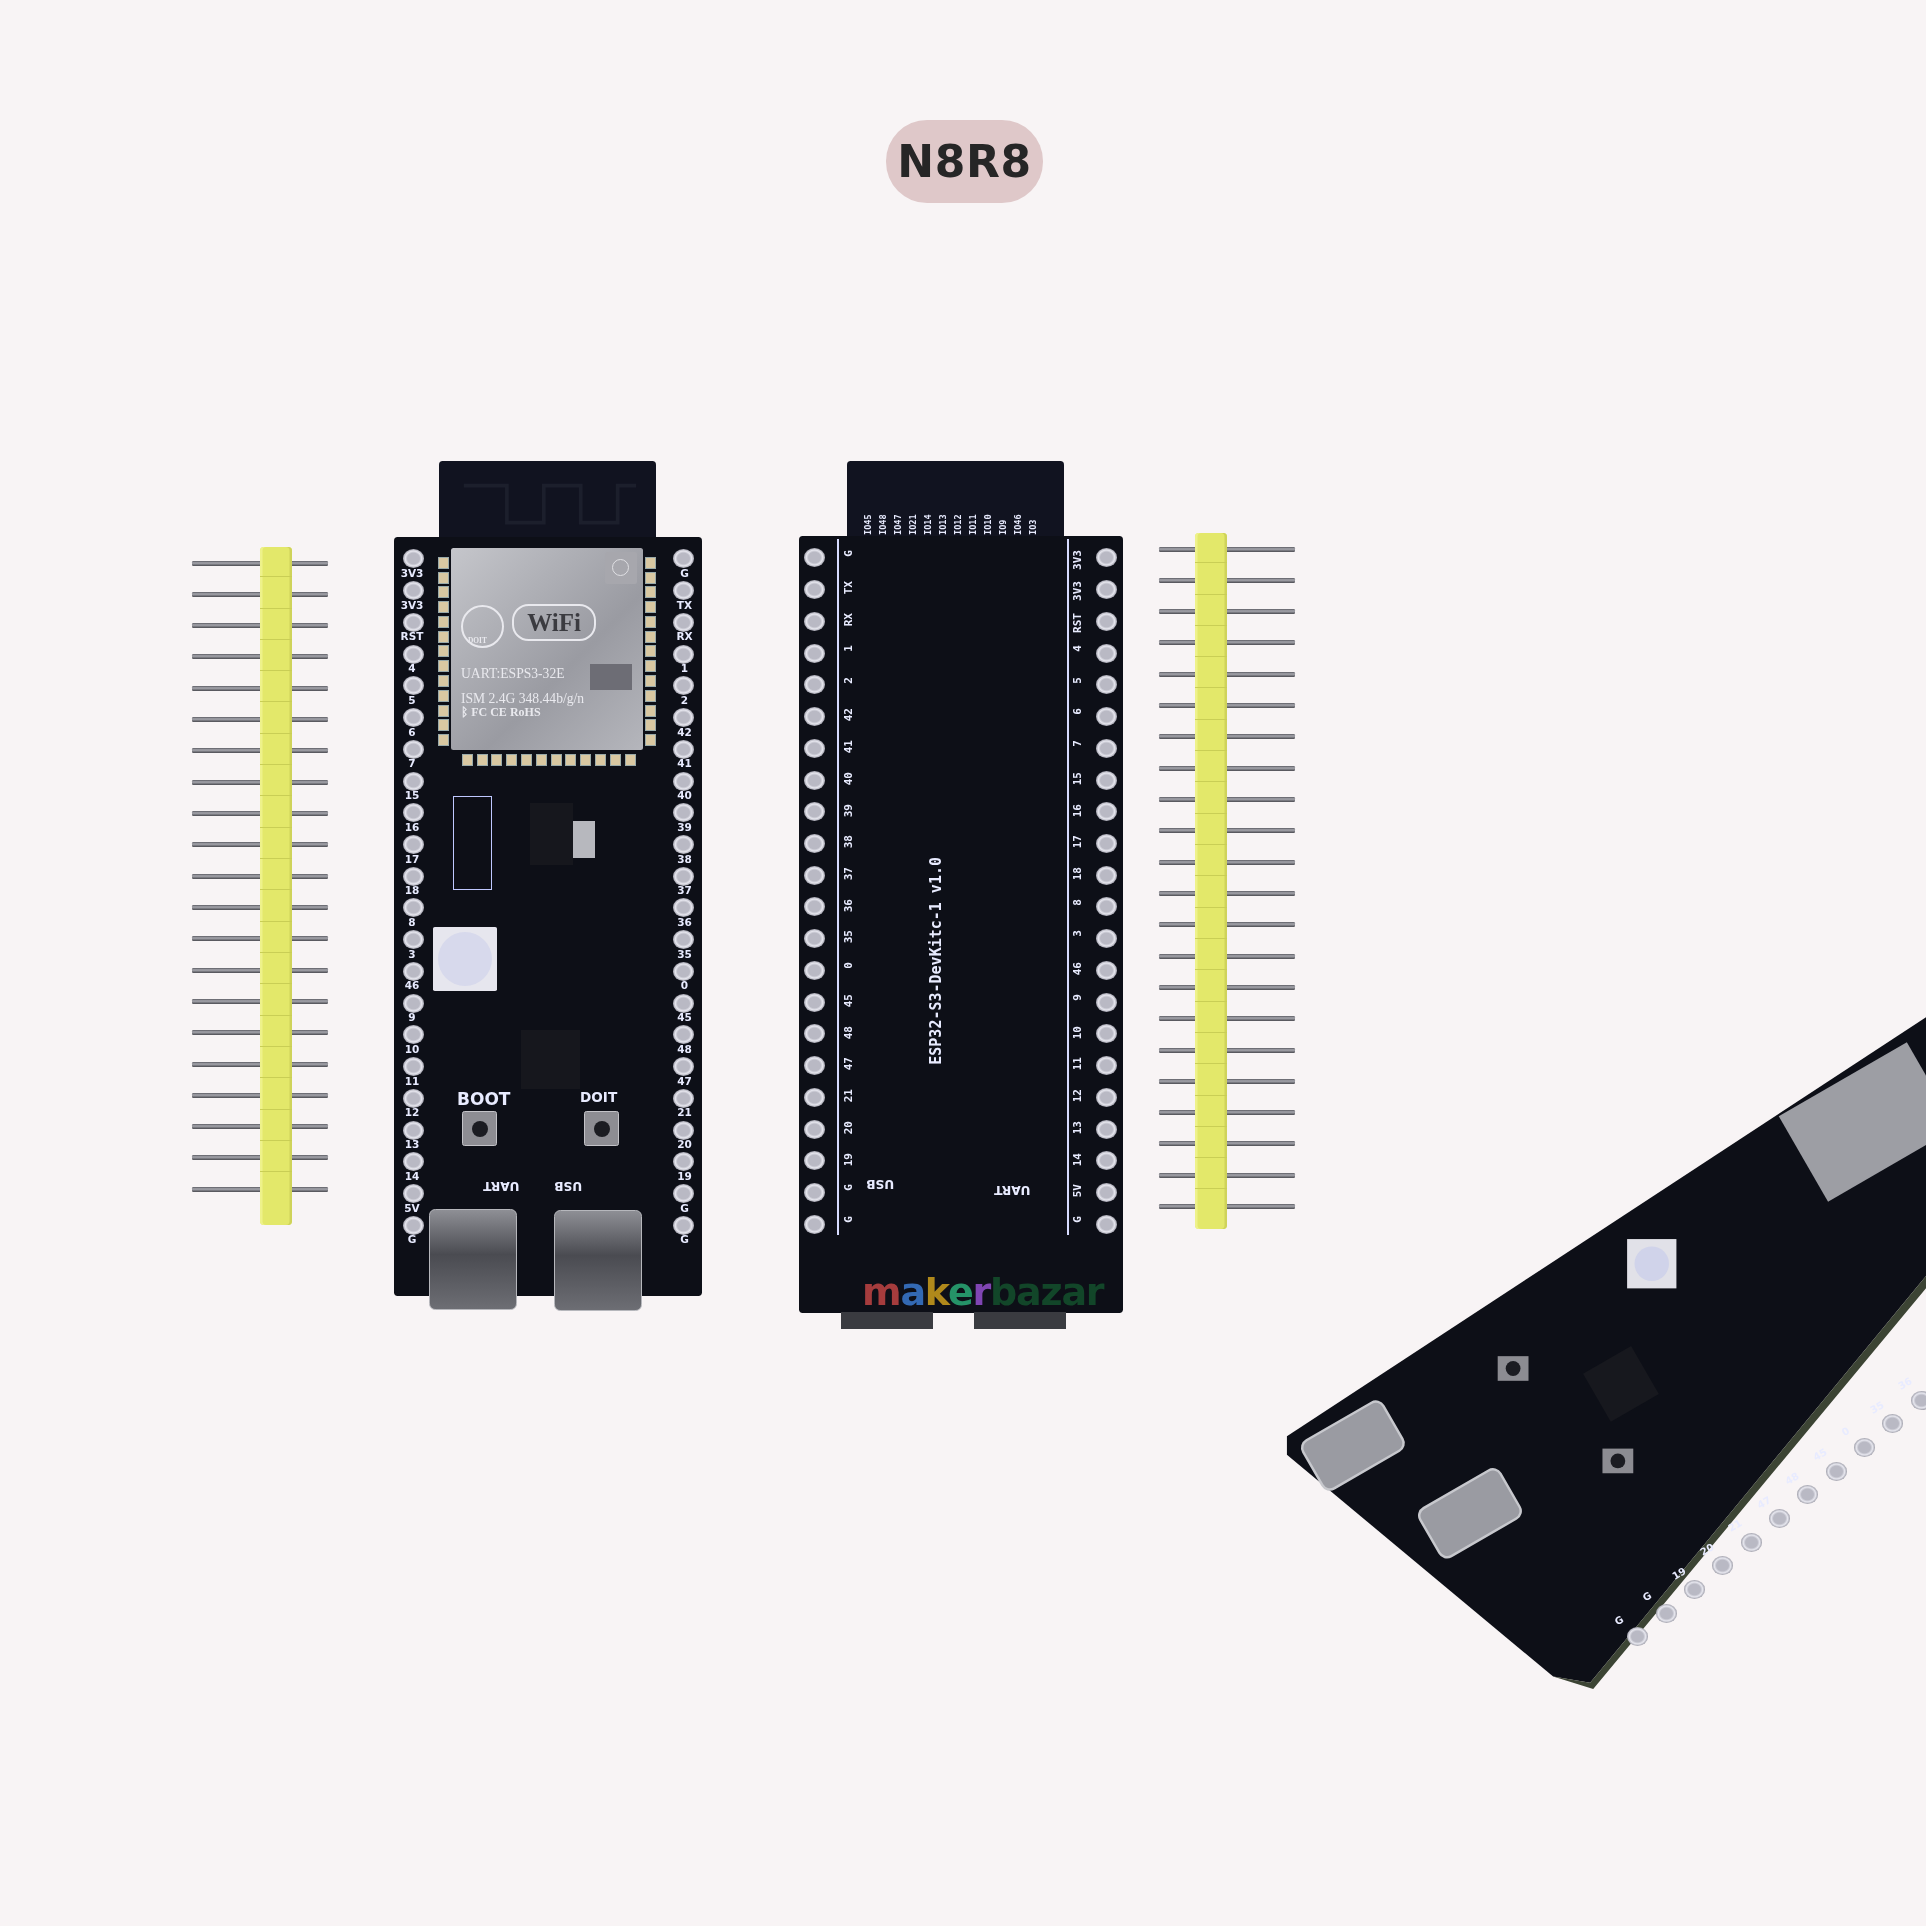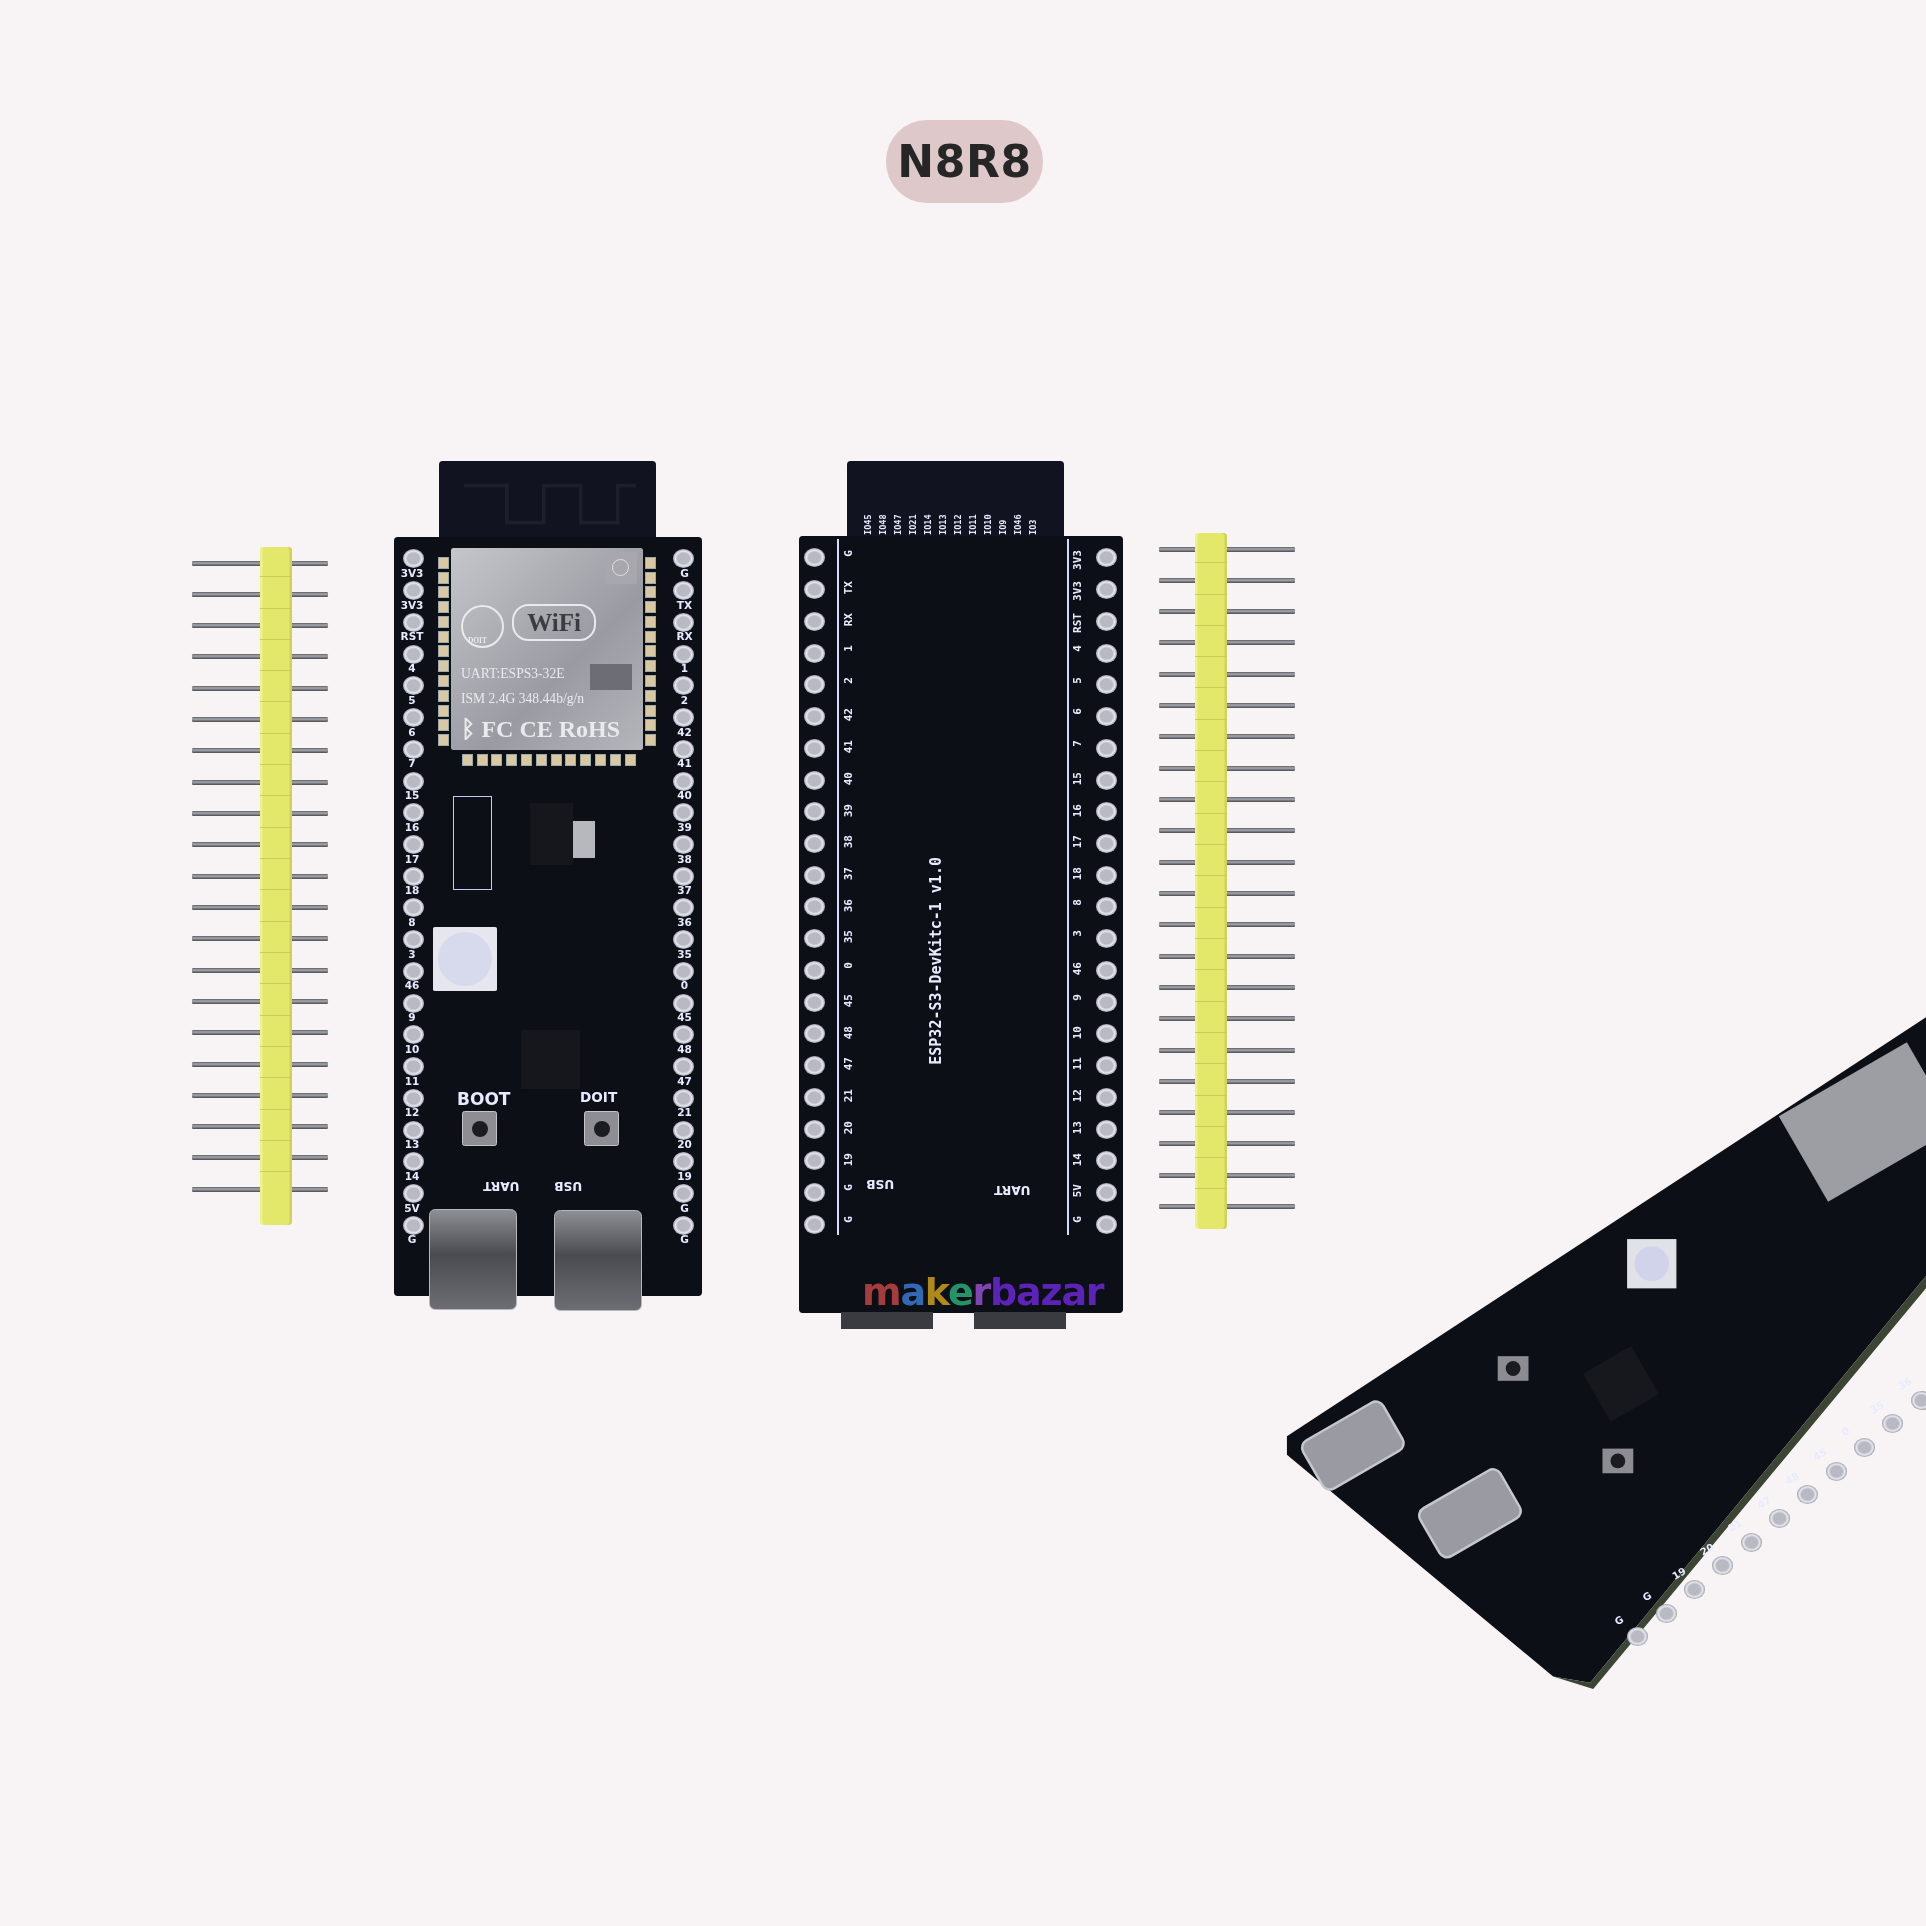--- a/index.html
+++ b/index.html
@@ -29,21 +29,21 @@
   .silk{position:absolute;border:1.2px solid #bfc8ff;}
   .ic{position:absolute;background:#16171d;}
   .rgbled{position:absolute;background:#e6e6ee;border-radius:1.8px;}
   .rgbled::after{content:"";position:absolute;left:5px;top:5px;right:5px;bottom:5px;border-radius:50%;background:#d7d9ec;}
   .silk-text{position:absolute;color:#e8ebff;font-family:"DejaVu Sans",sans-serif;font-weight:bold;}
   .vtext{position:absolute;color:#e8ebff;font-family:"DejaVu Sans Mono",monospace;font-weight:bold;writing-mode:vertical-rl;transform:rotate(180deg);}
   .bline{position:absolute;width:1.8px;background:#d7dbff;}
 
   
   .wm{position:absolute;font-family:"DejaVu Sans",sans-serif;font-weight:bold;font-size:38px;opacity:.82;letter-spacing:-1.2px;}
-  .wm .c0{color:#c74646}.wm .c1{color:#3c7dd6}.wm .c2{color:#d4a41c}.wm .c3{color:#2bb07a}.wm .c4{color:#9a52d6}.wm .rest{color:#6d28d9}
+  .wm .c0{color:#c74646}.wm .c1{color:#3c7dd6}.wm .c2{color:#d4a41c}.wm .c3{color:#2bb07a}.wm .c4{color:#9a52d6}.wm .rest{color:#14532d}
 </style>
 </head>
 <body>
 
 <div class="abs badge">
   <span>N8R8</span>
 </div>
 
 <div class="header" id="hdr-left" style="left:192px;top:547px;width:136px;height:678px;">
     <div class="pin" style="left: 0px; top: 640px; width: 136px;"></div>
@@ -146,21 +146,21 @@
   <div class="shield" style="left:57px;top:11px;width:192px;height:202px;"></div>
   <div class="abs" style="left:211px;top:15px;width:32px;height:32px;background:#a7a7ad;border-radius:2.5px;">
     <div style="position:absolute;left:7.4px;top:7.4px;width:17px;height:17px;border-radius:50%;border:1.8px solid #e0e0e4;box-sizing:border-box;"></div>
   </div>
   <div class="shield-text" style="left:67px;top:68px;width:39px;height:39px;border-radius:50%;border:2.5px solid #e9e9ee;"></div>
   <div class="shield-text" style="left:74px;top:99px;font-size:7.4px;font-weight:bold;">DOIT</div>
   <div class="shield-text" style="left:118px;top:67px;width:80px;height:33px;border:2.5px solid #e9e9ee;border-radius:16.6px;font-size:25px;font-weight:bold;line-height:33px;text-align:center;color:#3b3b40;">WiFi</div>
   <div class="shield-text" style="left:67px;top:129px;font-size:13.6px;">UART:ESPS3-32E</div>
   <div class="abs" style="left:196px;top:127px;width:42px;height:26px;background:#6d6d75;"></div>
   <div class="shield-text" style="left:67px;top:154px;font-size:13.6px;">ISM 2.4G 348.44b/g/n</div>
-  <div class="shield-text" style="left:67px;top:179px;font-size:24px;font-weight:bold;">
+  <div class="shield-text" style="left:67px;top:168px;font-size:12px;font-weight:bold;">
     <span>ᛒ</span>
     <span>FC</span>
     <span>CE</span>
     <span>RoHS</span>
   </div>
 
   <div class="silk" style="left:59px;top:259px;width:37px;height:92px;"></div>
   <div class="ic" style="left:136px;top:266px;width:43px;height:62px;"></div>
   <div class="abs" style="left:179px;top:284px;width:22px;height:37px;background:#b7b8be;"></div>
   <div class="rgbled" style="left:39px;top:390px;width:64px;height:64px;"></div>

